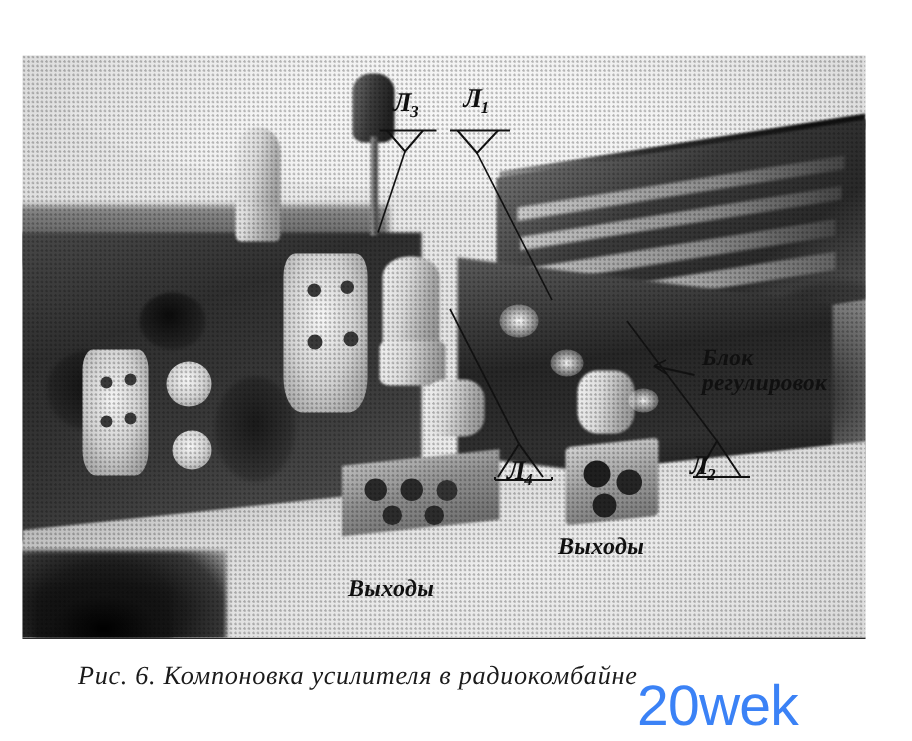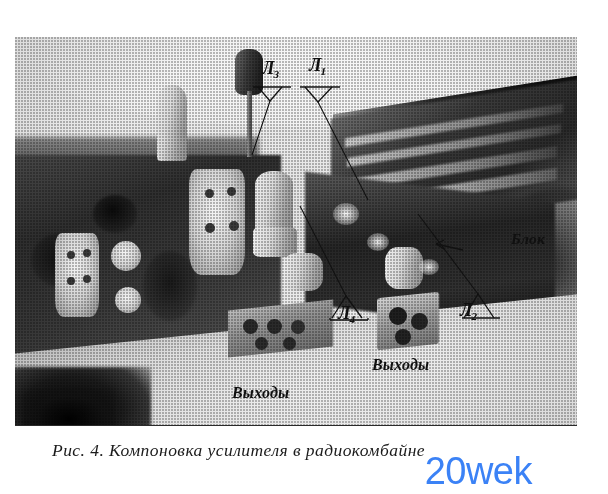--- a/index.html
+++ b/index.html
@@ -171,21 +171,21 @@
     font-style: italic;
     margin-left: -1px;
   }
   .lbl-lamp { font-size: 18px; }
   .lbl-port { font-size: 16px; }
   .lbl-block {
     font-size: 15.5px;
     line-height: 1.12;
     white-space: normal;
     width: 120px;
-    text-align: center;
+    text-align: left;
   }
 
   
   #caption {
     position: absolute;
     left: 52px;
     top: 440px;
     font-family: "Liberation Serif", serif;
     font-style: italic;
     font-size: 17.5px;
@@ -326,23 +326,24 @@
   <div class="callout lbl-lamp" style="left:338px;top:303px;">
     <span>Л</span><span class="sub">4</span>
   </div>
 
   <div class="callout lbl-lamp" style="left:460px;top:300px;">
     <span>Л</span><span class="sub">2</span>
   </div>
 
   <div class="callout lbl-block" style="left:468px;top:230px;">
     <div>Блок</div>
+    <div>регулировок</div>
   </div>
 
   <div class="callout lbl-port" style="left:232px;top:384px;">Выходы</div>
 
   <div class="callout lbl-port" style="left:372px;top:356px;">Выходы</div>
 
-  <div id="caption">Рис. 4. Компоновка усилителя в радиокомбайне</div>
+  <div id="caption">Рис. 6. Компоновка усилителя в радиокомбайне</div>
 
   <div id="watermark">20wek</div>
 
 </div>
 
 </body></html>

